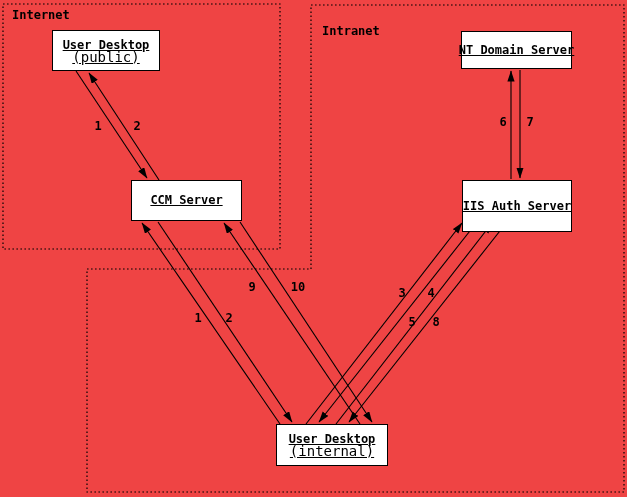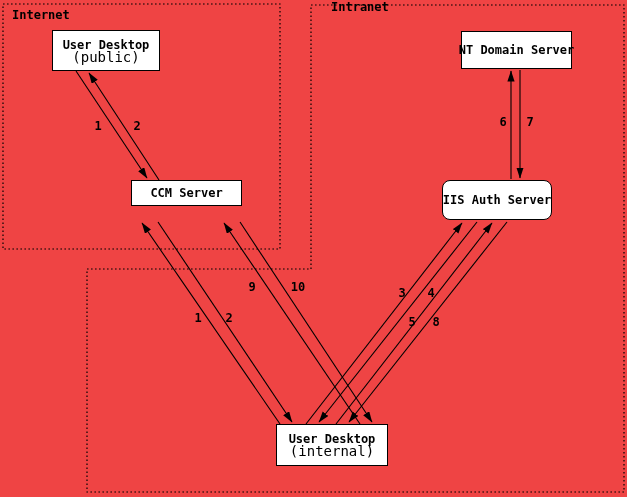--- a/index.html
+++ b/index.html
@@ -37,20 +37,21 @@
   .node {
     position: absolute;
     box-sizing: border-box;
     border: 1.5px solid #000000;
     background: #ffffff;
     display: flex;
     flex-direction: column;
     align-items: center;
     justify-content: center;
     text-align: center;
+    text-decoration: underline;
   }
   .node-title {
     font-size: 12px;
     font-weight: bold;
     line-height: 13px;
     white-space: nowrap;
   }
   .node-subtitle {
     font-size: 14px;
     line-height: 11px;
@@ -93,36 +94,36 @@
       <line x1="240" y1="222" x2="372" y2="422" class="edge-line" marker-end="url(#arrowhead)"></line>
       <line x1="306" y1="424" x2="462" y2="223" class="edge-line" marker-end="url(#arrowhead)"></line>
       <line x1="477" y1="222" x2="319" y2="422" class="edge-line" marker-end="url(#arrowhead)"></line>
       <line x1="336" y1="424" x2="492" y2="223" class="edge-line" marker-end="url(#arrowhead)"></line>
       <line x1="507" y1="222" x2="349" y2="422" class="edge-line" marker-end="url(#arrowhead)"></line>
       <line x1="511" y1="179" x2="511" y2="71" class="edge-line" marker-end="url(#arrowhead)"></line>
       <line x1="520" y1="70" x2="520" y2="178" class="edge-line" marker-end="url(#arrowhead)"></line>
     </svg>
 
   <div class="region-label" style="left: 12px; top: 8px;">Internet</div>
-  <div class="region-label" style="left: 322px; top: 0; margin-left: 9px;">Intranet</div>
+  <div class="region-label" style="left: 322px; top: 24px;">Intranet</div>
 
   <div class="node" style="left: 52px; top: 30px; width: 108px; height: 41px;">
     <div class="node-title">User Desktop</div>
     <div class="node-subtitle">(public)</div>
   </div>
 
-  <div class="node" style="left: 131px; top: 180px; width: 111px; height: 26px;">
+  <div class="node" style="left: 131px; top: 180px; width: 111px; height: 41px;">
     <div class="node-title">CCM Server</div>
   </div>
 
   <div class="node" style="left: 461px; top: 31px; width: 111px; height: 38px;">
     <div class="node-title">NT Domain Server</div>
   </div>
 
-  <div class="node" style="left: 442px; top: 180px; width: 110px; height: 40px; border-radius: 8px;">
+  <div class="node" style="left: 462px; top: 180px; width: 110px; height: 52px;">
     <div class="node-title">IIS Auth Server</div>
   </div>
 
   <div class="node" style="left: 276px; top: 424px; width: 112px; height: 42px;">
     <div class="node-title">User Desktop</div>
     <div class="node-subtitle">(internal)</div>
   </div>
 
 <div class="edge-label" style="left: 98px; top: 126px;">1</div>
     <div class="edge-label" style="left: 137px; top: 126px;">2</div>

